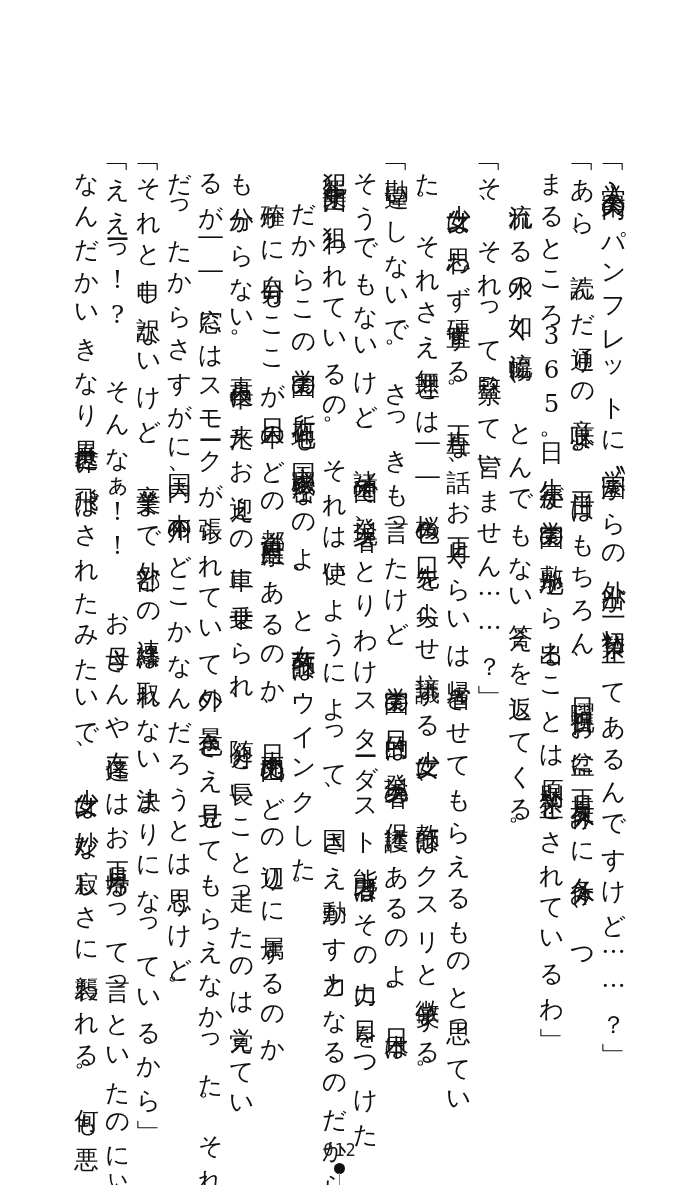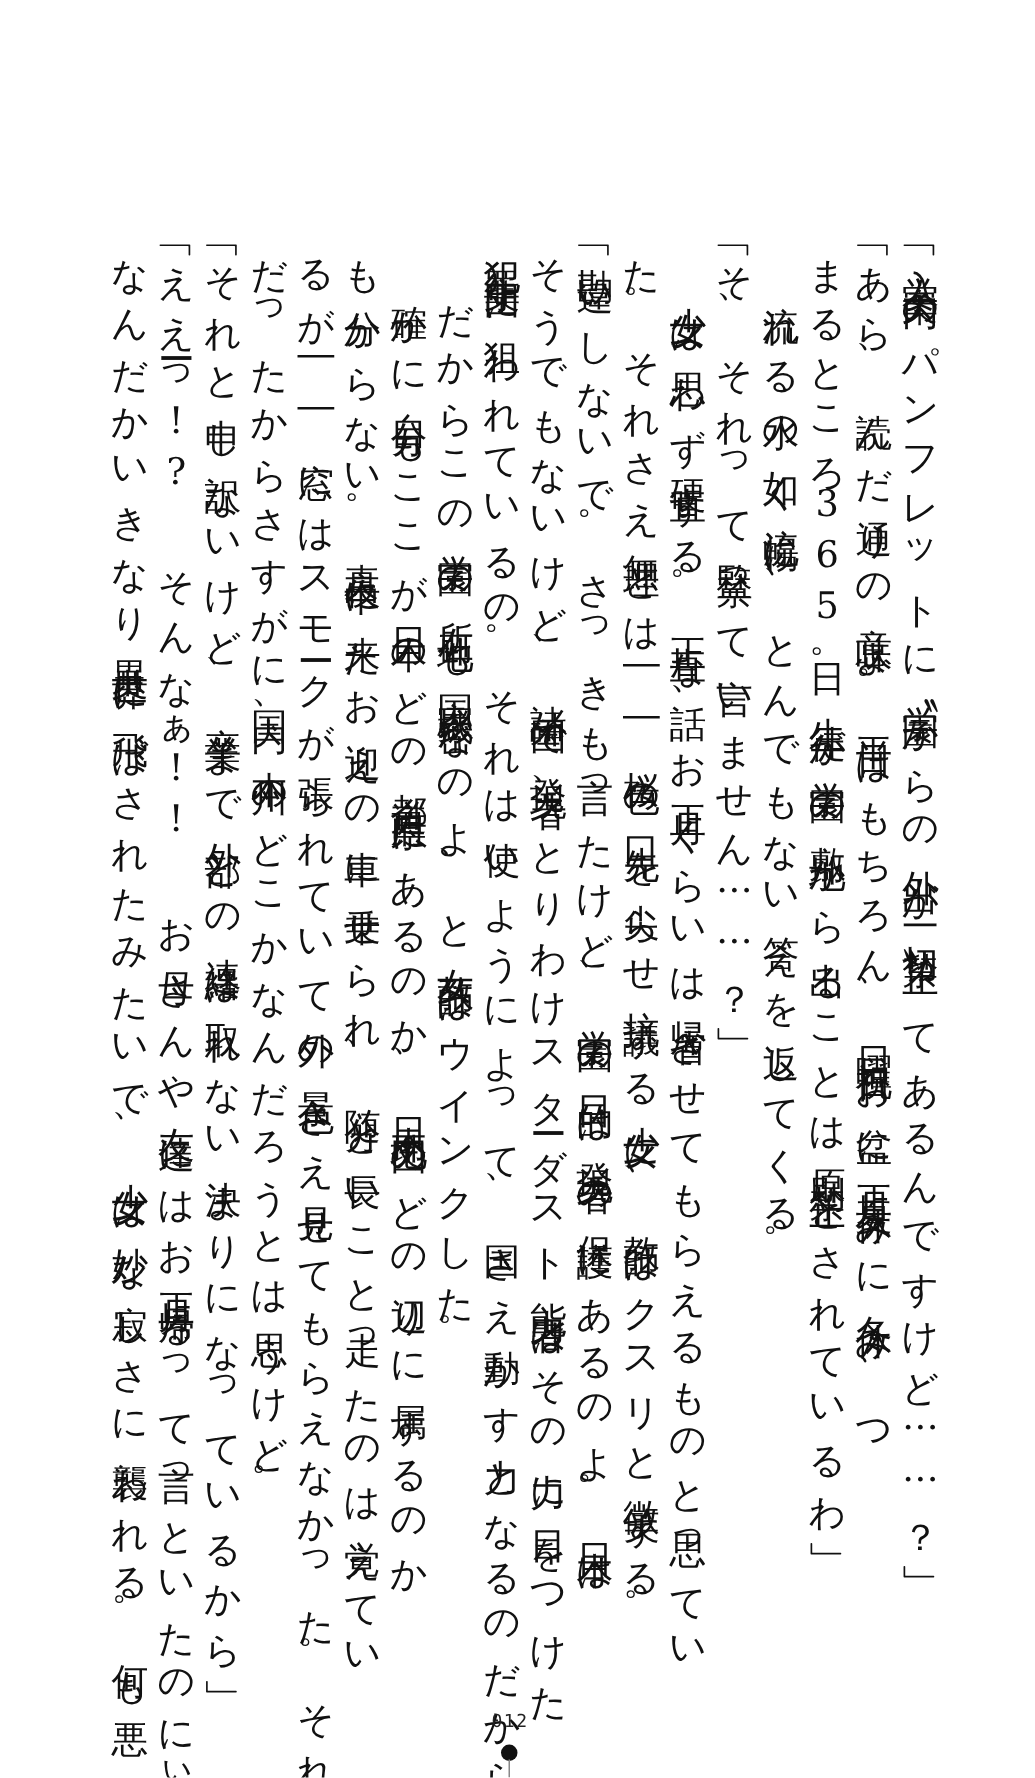--- a/index.html
+++ b/index.html
@@ -35,21 +35,21 @@
       white-space: nowrap;
       color: #111111;
     }
     .page-number {
       position: absolute;
       top: 1140px;
       left: 0;
       width: 680px;
       text-align: center;
       font-family: "DejaVu Sans Mono", "Liberation Mono", monospace;
-      font-size: 12px;
+      font-size: 17px;
       letter-spacing: 1px;
       color: #222222;
     }
     .page-dot {
       position: absolute;
       top: 1163px;
       left: 334px;
       width: 11px;
       height: 11px;
       border-radius: 50%;

